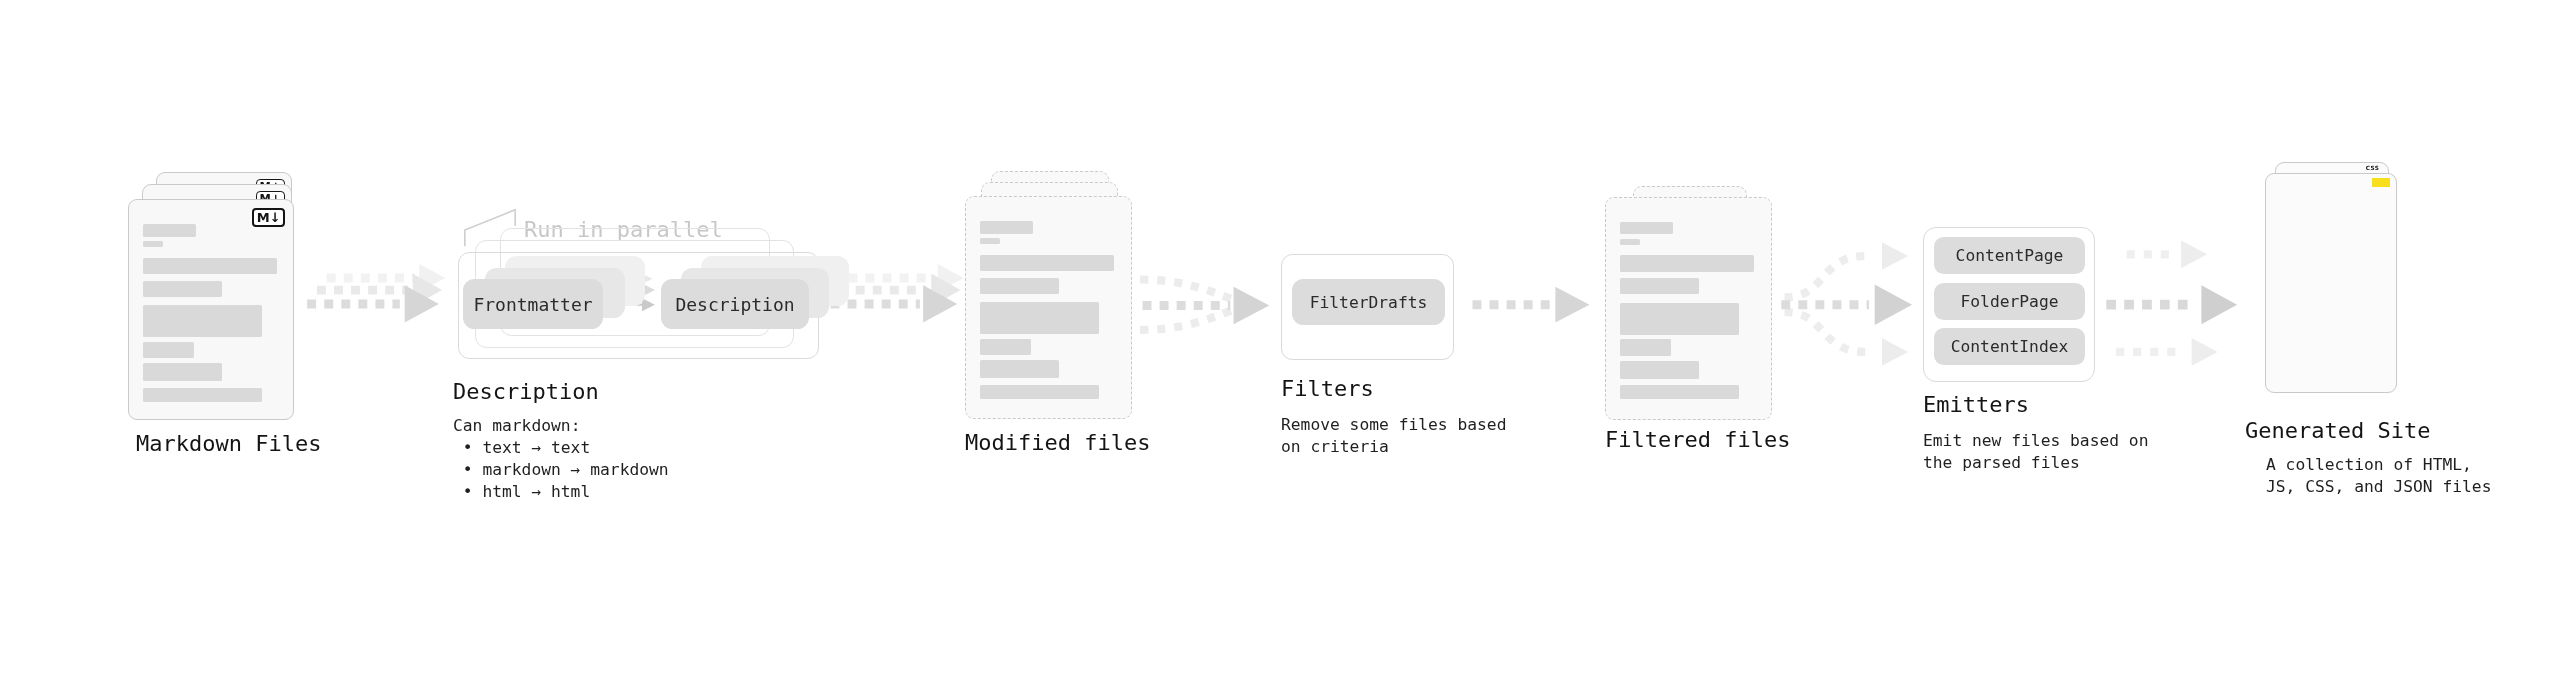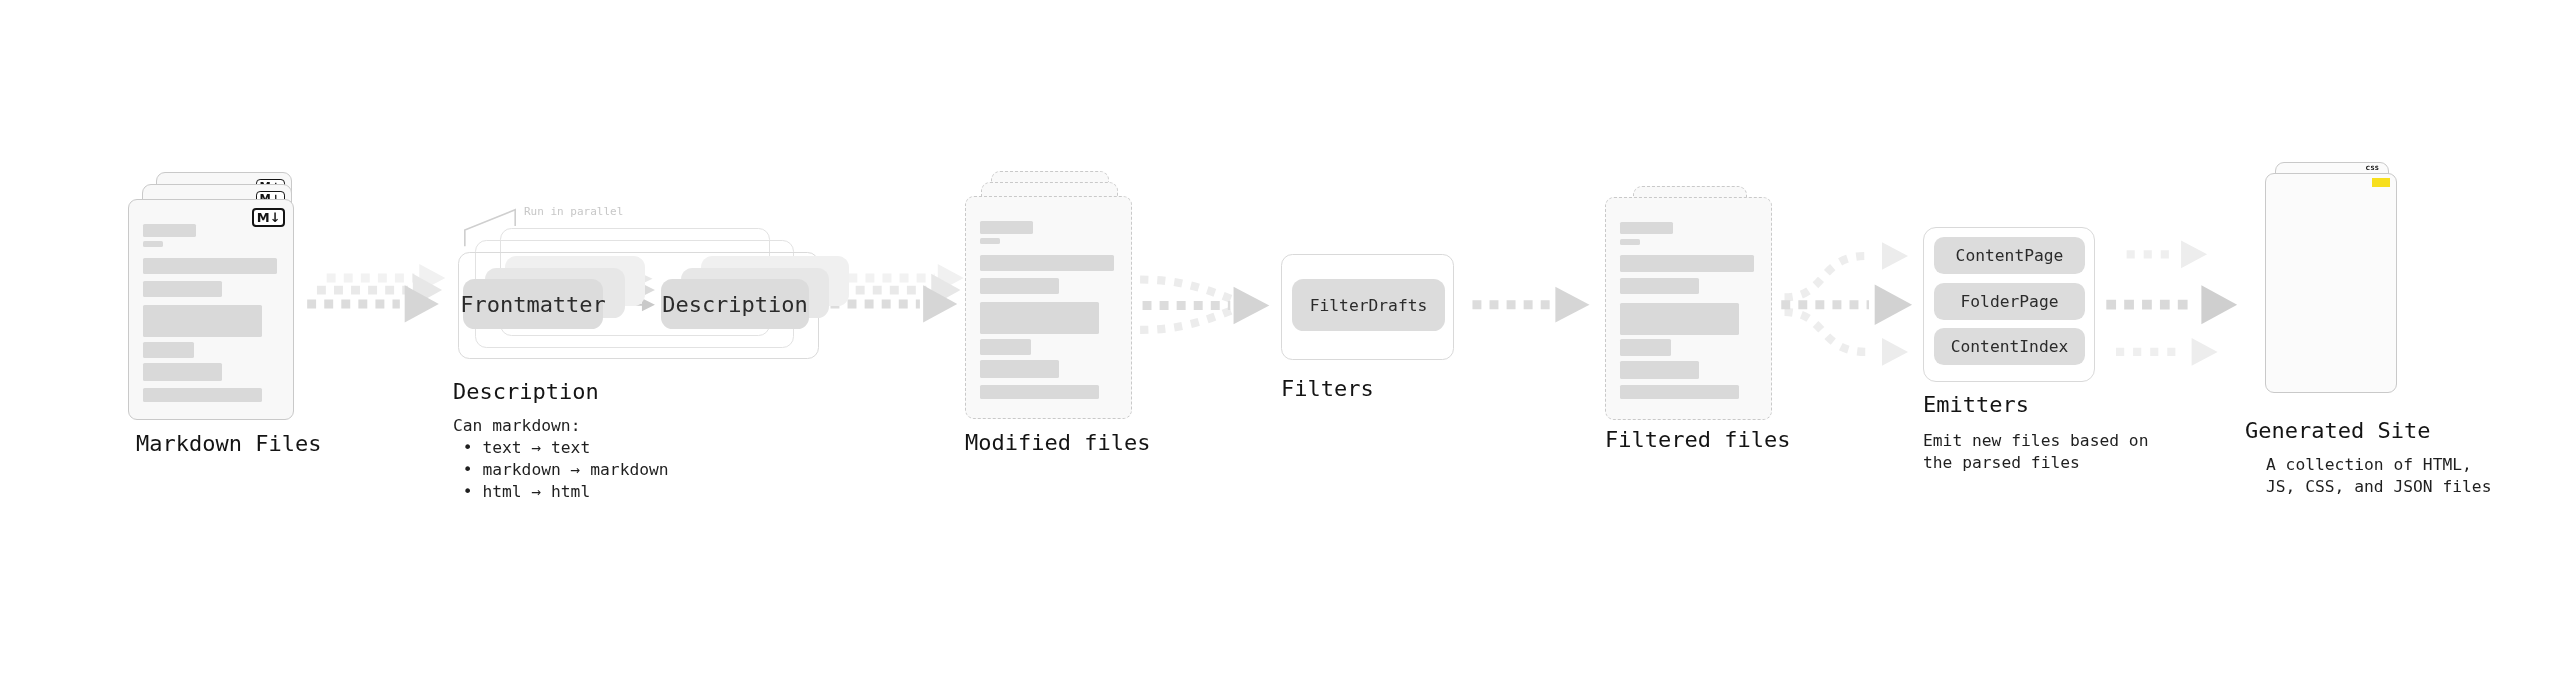--- a/index.html
+++ b/index.html
@@ -38,31 +38,31 @@
   .css-word{font-size:5.7px;font-weight:bold;color:#111;letter-spacing:0.4px;line-height:5.7px;
     font-family:"DejaVu Sans","Liberation Sans",sans-serif;}
   .css-bar{height:2.4px;background:#2f6bdf;margin-top:0.8px;border-radius:0.8px;}
   .js-badge{position:absolute;right:6.5px;top:4.1px;width:18px;height:9px;background:#f7df1e;}
 
   
   .tbox{position:absolute;border:1.6px solid #e2e2e2;border-radius:11.4px;background:transparent;box-sizing:border-box;}
   .tbox.front{border-color:#dadada;}
   .wbox{position:absolute;border:1.6px solid #d9d9d9;border-radius:11.4px;background:#ffffff;box-sizing:border-box;}
   .pill{position:absolute;background:#dcdcdc;border-radius:11.4px;display:flex;align-items:center;justify-content:center;
-    color:#2b2b2b;font-size:22px;box-sizing:border-box;}
+    color:#2b2b2b;font-size:18px;box-sizing:border-box;}
   .pill.ghost1{background:#e7e7e7;}
   .pill.ghost2{background:#f0f0f0;}
   .pill.small{font-size:16.3px;border-radius:9.8px;}
 
   
   .stage-label{position:absolute;font-size:22px;font-weight:500;color:#141414;white-space:nowrap;}
   .stage-sub{position:absolute;font-size:16.3px;line-height:22px;color:#1f1f1f;white-space:pre-line;}
   .bullets{position:absolute;font-size:16.3px;line-height:22px;color:#1f1f1f;}
   .bullet{padding-left:9.8px;white-space:nowrap;}
-  .note{position:absolute;font-size:11px;color:#c7c7c7;white-space:nowrap;}
+  .note{position:absolute;font-size:22px;color:#c7c7c7;white-space:nowrap;margin-top:12px;}
 </style>
 </head>
 <body>
 
 <div class="canvas">
 
   <svg class="arrows-svg" width="2576" height="681" viewBox="0 0 3170 838">
 
     <g>
       <line x1="402" y1="342" x2="510" y2="342" stroke="#f2f2f2" stroke-width="11" stroke-dasharray="11 10"></line>
@@ -183,22 +183,24 @@
         <div class="bar b5"></div>
           <div class="bar b6"></div>
           <div class="bar b7"></div>
           <div class="bar b8"></div>
       </div>
     </div>
   </div>
   <div class="stage-label" style="left:965px;top:430px;">Modified files</div>
 
   <div class="wbox" style="left:1281px;top:254px;width:173px;height:106px;"></div>
-  <div class="pill small" style="left:1292px;top:279px;width:153px;height:52px;border-radius:11.4px;">FilterDrafts</div>
+  <div class="pill small" style="left:1292px;top:279px;width:153px;height:46px;border-radius:11.4px;">FilterDrafts</div>
   <div class="stage-label" style="left:1281px;top:376px;">Filters</div>
+  <div class="stage-sub" style="left:1281px;top:414px;">Remove some files based
+on criteria</div>
 
   <div class="stage" style="left:1605px;top:186px;width:175px;height:240px;">
     <div class="page dashed z1" style="left:28.4px;top:0;width:114px;height:223px;"></div>
     <div class="page dashed z3" style="left:0;top:10.6px;width:167px;height:223px;">
       <div class="bars">
         <div class="bar b1"></div>
           <div class="bar b2"></div>
           <div class="bar b3"></div>
           <div class="bar b4"></div>
         <div class="bar b5"></div>

